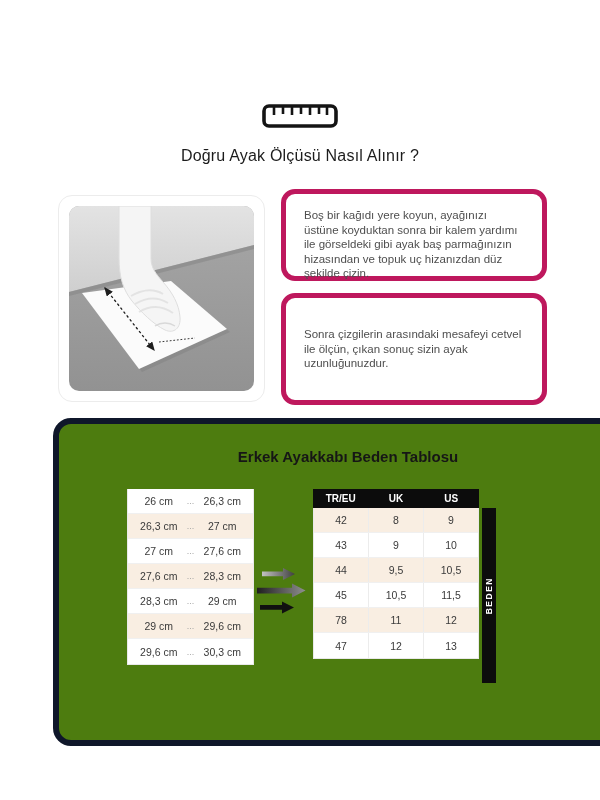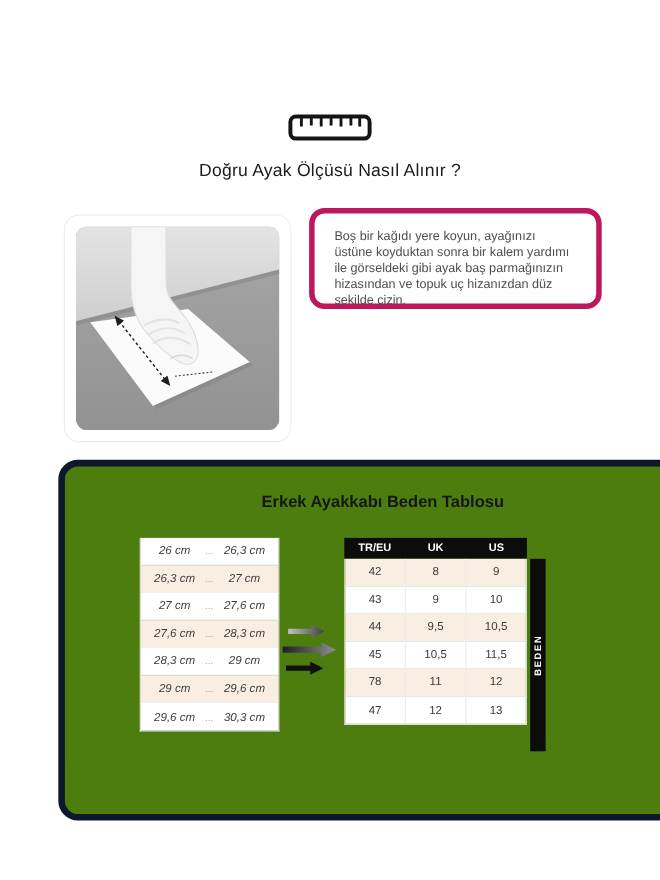--- a/index.html
+++ b/index.html
@@ -40,21 +40,21 @@
   .tbl-header{
     background:#0c0c0c;color:#fff;font-size:10px;font-weight:700;
     height:19px;display:flex;align-items:center;justify-content:center;
   }
   .tbl-body{border:1px solid #e9e9e9;border-top:none;box-sizing:border-box;}
   .cm-tbl{left:68px;width:127px;}
   .row{display:flex;align-items:center;height:25px;box-sizing:border-box;
        border-bottom:1px solid #f0f0f0;background:#fff;font-size:10.5px;color:#3a3a3a;}
   .tbl-body .row:last-child{border-bottom:none;}
   .row.alt{background:#f9eee2;}
-  .cm-row{padding:0 8px;font-style:italic;}
+  .cm-row{padding:0 8px;}
   .cm-row .from,.cm-row .to{flex:1;text-align:center;font-weight:500;}
   .cm-row .sep{width:18px;text-align:center;color:#a5a5a5;font-size:9px;}
   .size-tbl{left:254px;width:166px;}
   .size-tbl .tbl-header{justify-content:flex-start;}
   .hcell{width:55.33px;text-align:center;}
   .size-row span{width:55.33px;text-align:center;border-right:1px solid #ececec;
                  align-self:stretch;display:flex;align-items:center;justify-content:center;}
   .size-row span:last-child{border-right:none;}
   .beden-strip{
     position:absolute;left:423px;top:84px;width:14px;height:175px;background:#0c0c0c;
@@ -128,20 +128,23 @@
 
       <line x1="36" y1="82" x2="85" y2="144" stroke="#1e1e1e" stroke-width="1.3" stroke-dasharray="2.6,2.4" marker-start="url(#ah2)" marker-end="url(#ah)"></line>
 
       <line x1="90" y1="136" x2="126" y2="132" stroke="#3a3a3a" stroke-width="1" stroke-dasharray="1.8,1.8"></line>
     </svg>
   </div>
 
   <div class="step-card step-1">
     <p>Boş bir kağıdı yere koyun, ayağınızı üstüne koyduktan sonra bir kalem yardımı ile görseldeki gibi ayak baş parmağınızın hizasından ve topuk uç hizanızdan düz şekilde çizin.</p>
   </div>
+  <div class="step-card step-2">
+    <p>Sonra çizgilerin arasındaki mesafeyi cetvel ile ölçün, çıkan sonuç sizin ayak uzunluğunuzdur.</p>
+  </div>
 
   <div class="size-box">
     <h2 class="size-title">Erkek Ayakkabı Beden Tablosu</h2>
 
     <div class="tbl cm-tbl">
       <div class="tbl-body">
 
           <div class="row cm-row">
             <span class="from">26 cm</span>
             <span class="sep">...</span>

